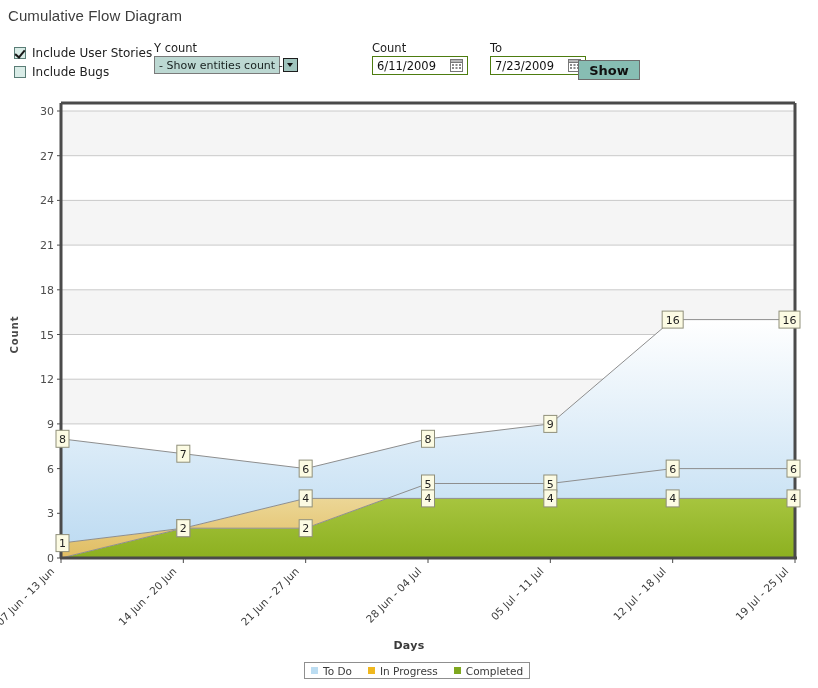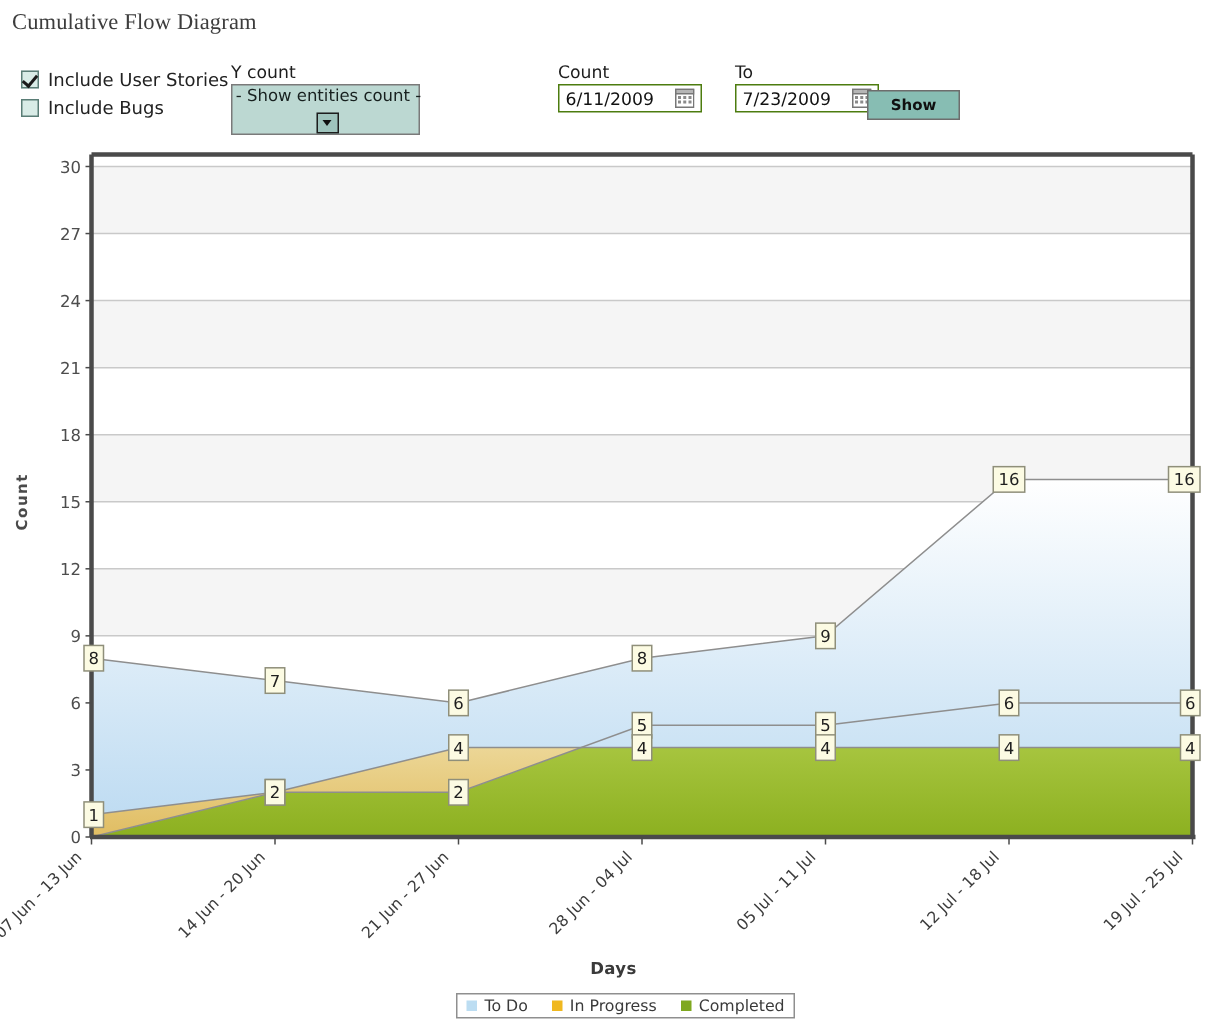--- a/index.html
+++ b/index.html
@@ -15,21 +15,21 @@
     position: relative;
   }
 
   
   #page-title {
     position: absolute;
     left: 8px;
     top: 7px;
     font-size: 15px;
     color: #3d3d3d;
-    font-family: Liberation Serif, serif;
+    font-family: Liberation Sans, sans-serif;
     letter-spacing: 0.1px;
     white-space: nowrap;
   }
 
   
   #toolbar {
     position: absolute;
     left: 14px;
     top: 42px;
     width: 790px;
@@ -76,31 +76,30 @@
     top: 0;
   }
   .field-label {
     font-size: 11.5px;
     color: #1d1d1d;
     display: block;
     margin-bottom: 1px;
     line-height: 13px;
   }
   .sel {
-    height: 34px;
+    height: 18px;
     background: #bcd8d2;
     border: 1px solid #7a7a7a;
     box-sizing: border-box;
     display: flex;
     align-items: center;
     font-size: 11px;
     color: #17201f;
     padding-left: 4px;
     position: relative;
-    flex-direction: column;
   }
   .sel .sel-text { flex: 1; white-space: nowrap; }
   .sel .arrow-btn {
     width: 15px;
     height: 14px;
     margin-right: 2px;
     background: #9fc4bd;
     border: 1px solid #1d1d1d;
     box-sizing: border-box;
     display: flex;
@@ -135,21 +134,21 @@
   }
 
   #show-button {
     position: absolute;
     top: 18px;
     width: 62px;
     height: 20px;
     background: #87bdb3;
     border: 1px solid #6d6d6d;
     box-sizing: border-box;
-    font-size: 10px;
+    font-size: 13px;
     font-weight: bold;
     color: #101010;
     display: flex;
     align-items: center;
     justify-content: center;
     font-family: "DejaVu Sans", "Liberation Sans", sans-serif;
     cursor: pointer;
   }
 
   

